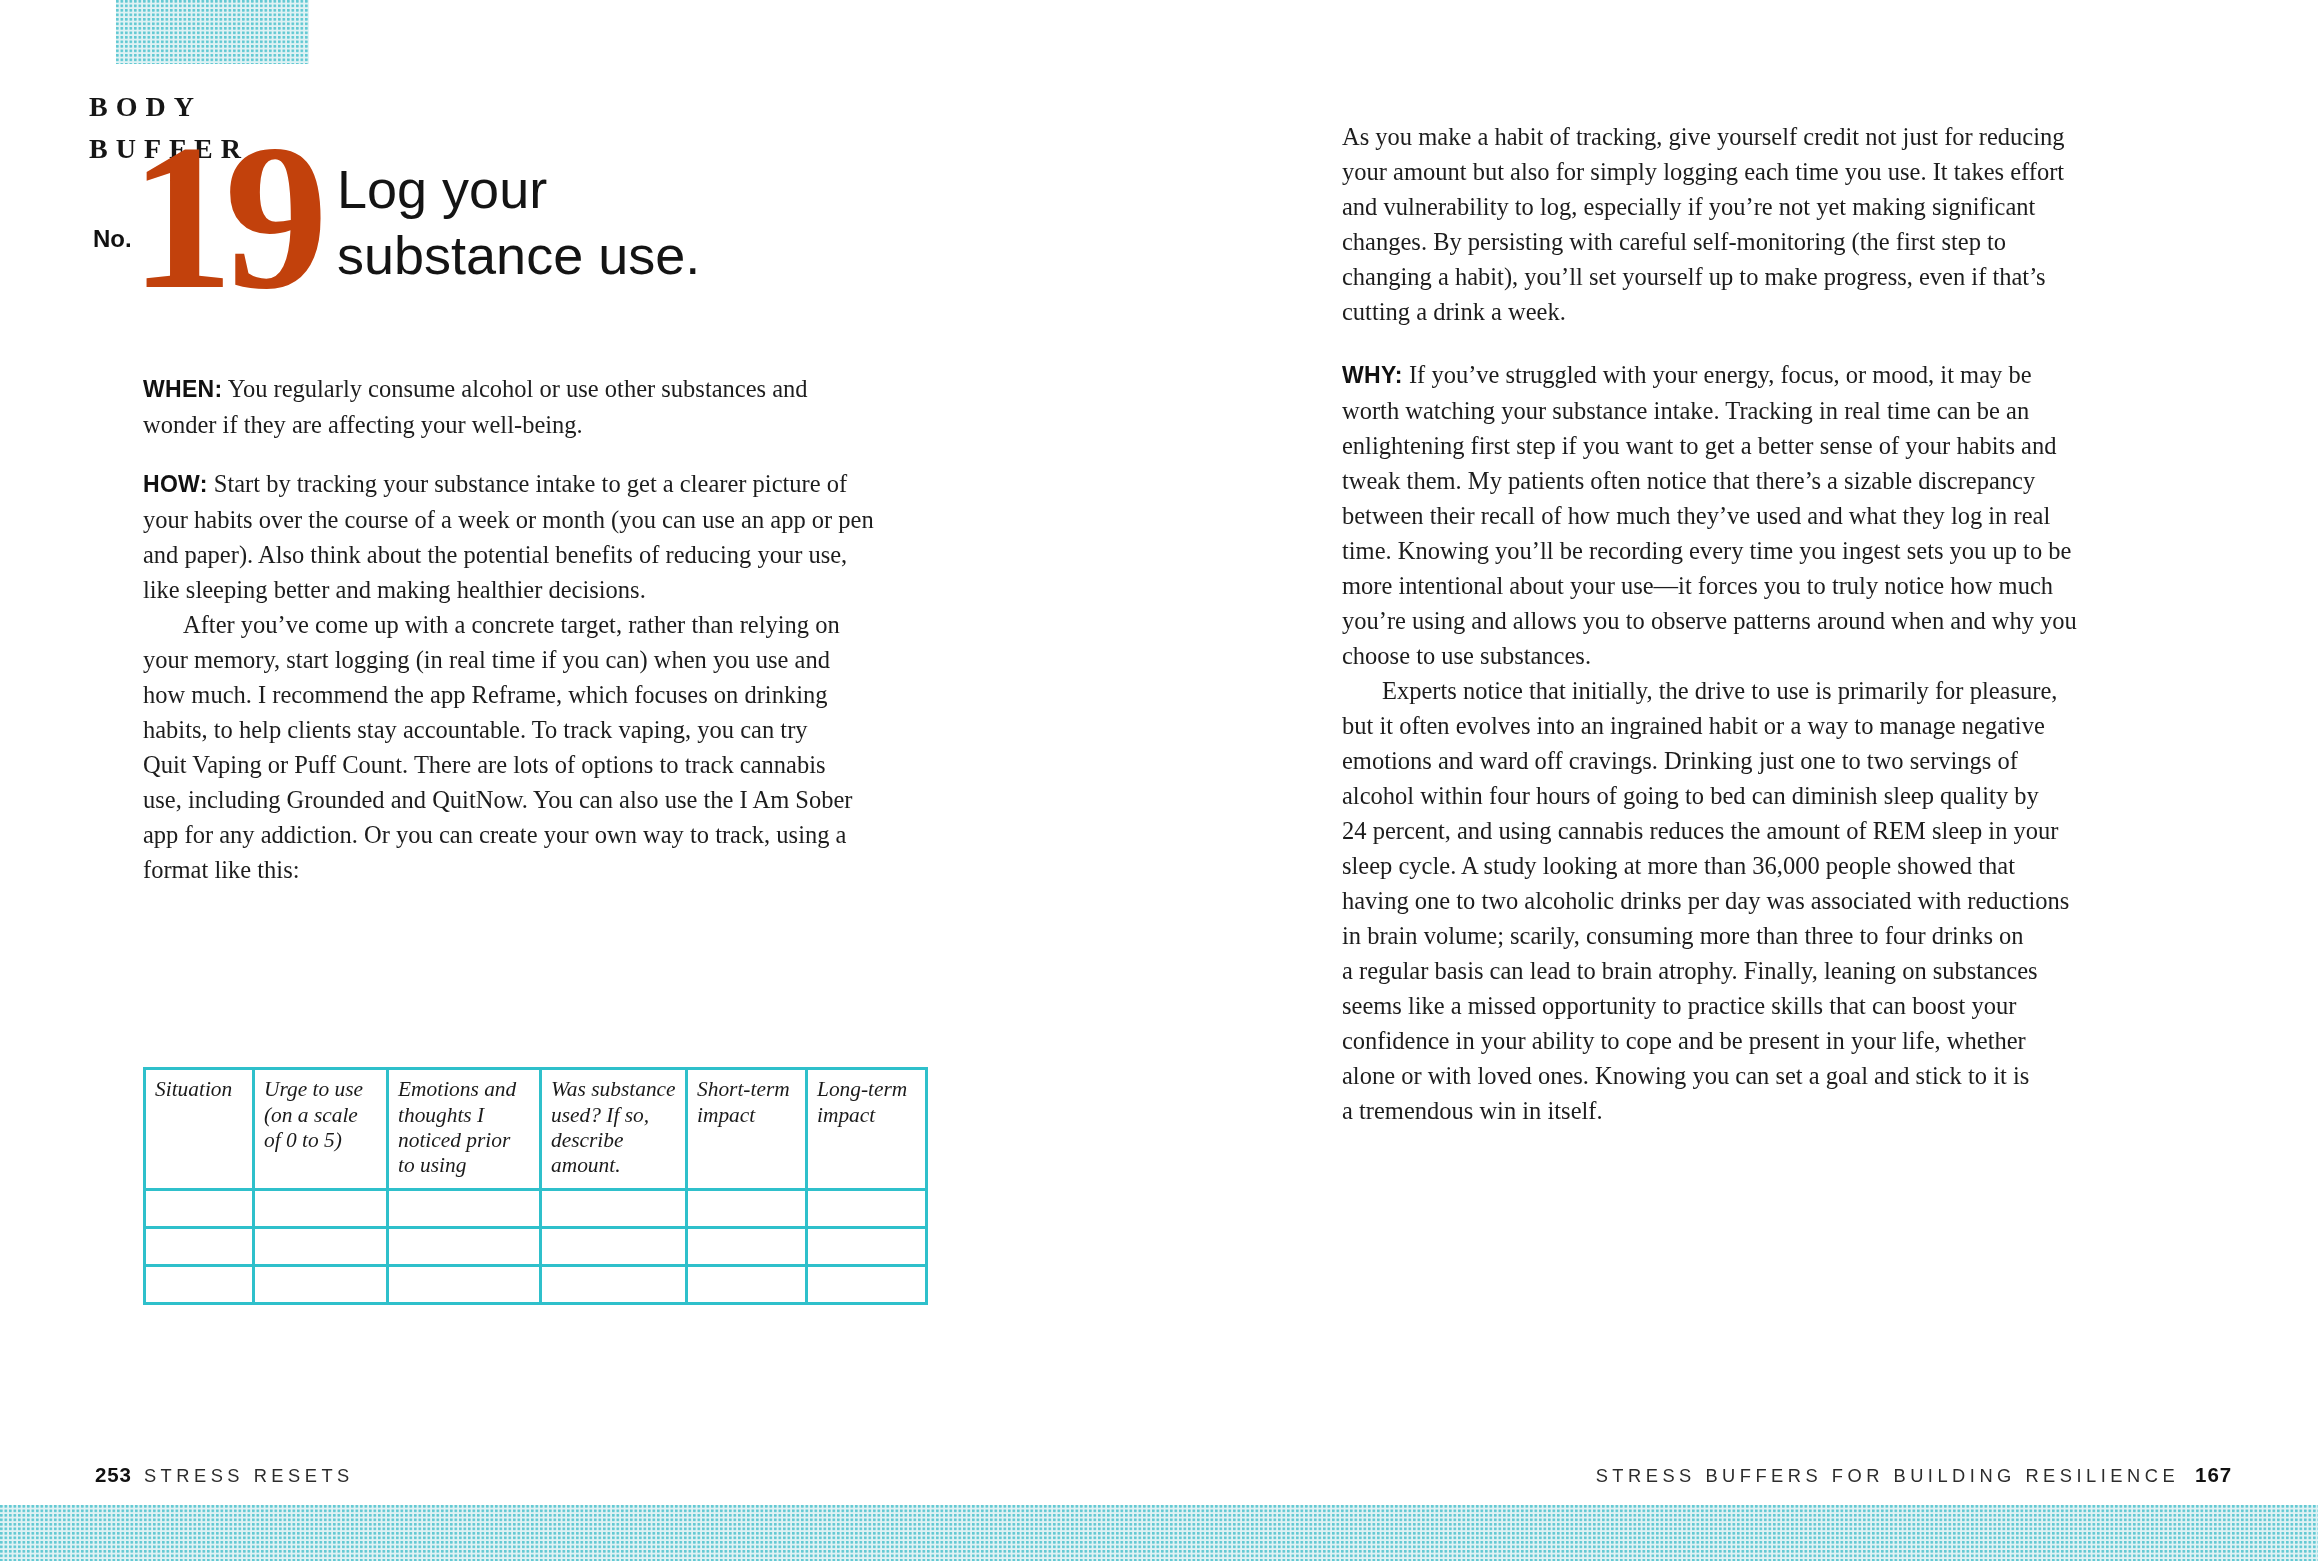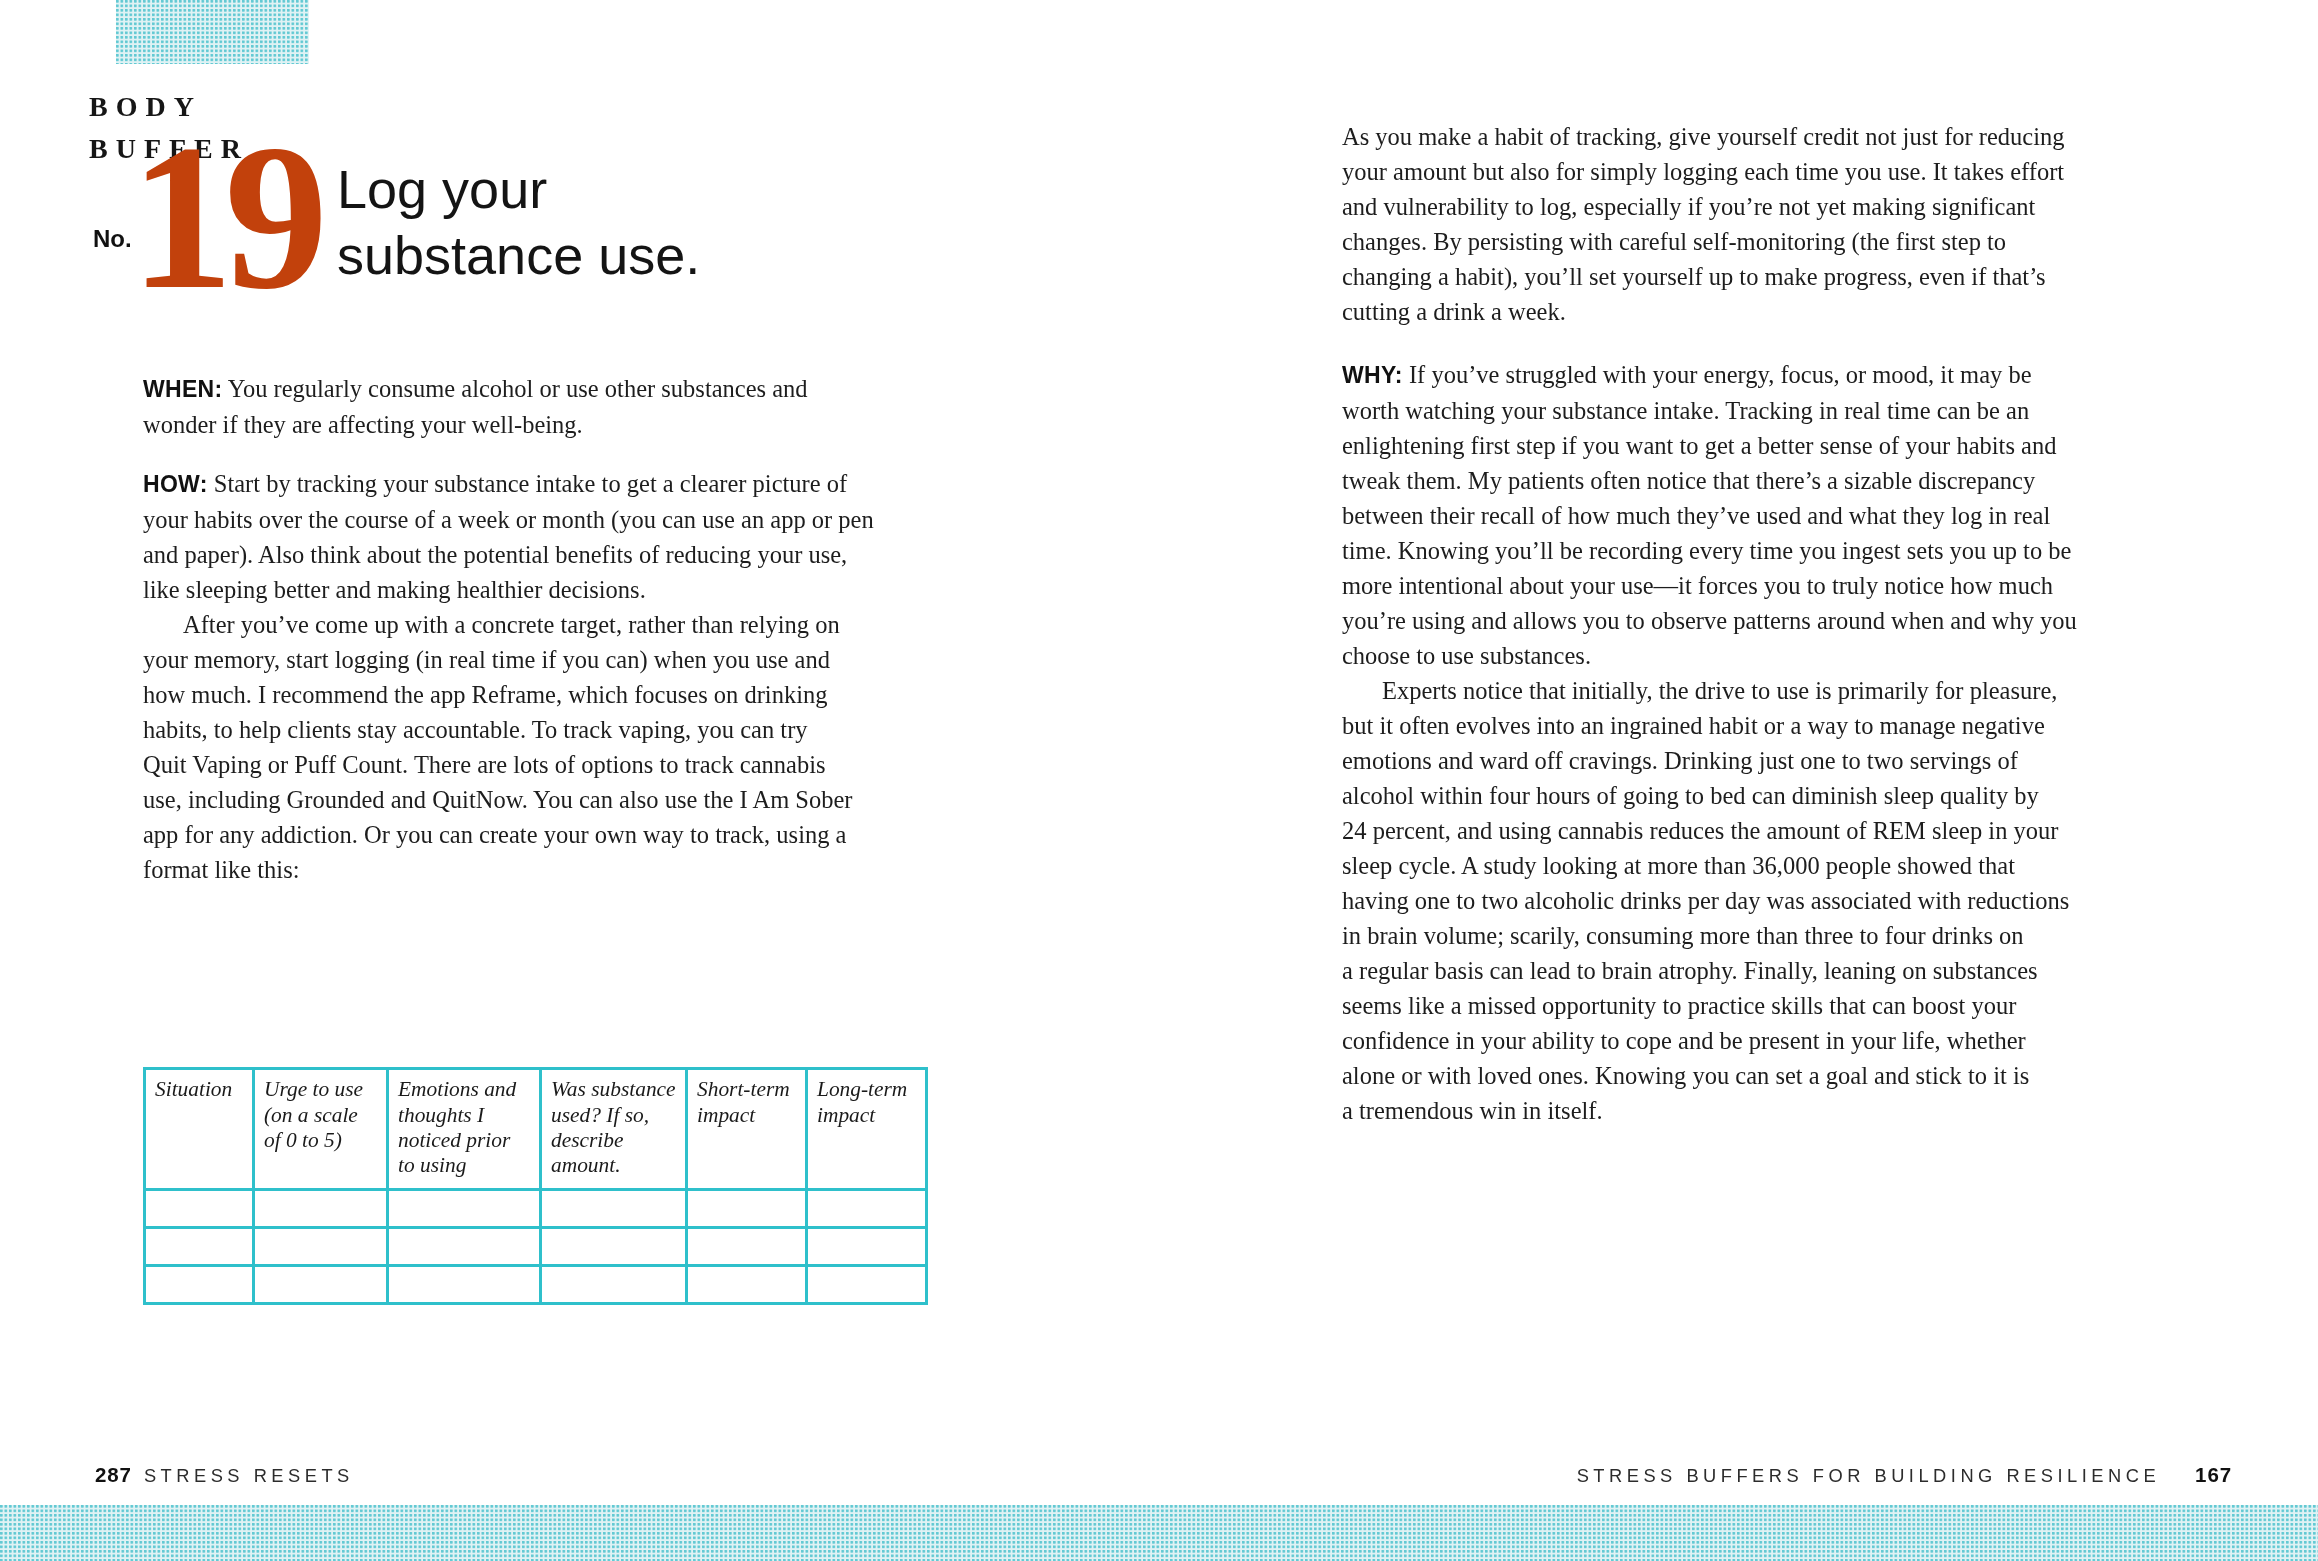--- a/index.html
+++ b/index.html
@@ -62,21 +62,21 @@
   .para-gap{margin-top:28px;}
   .footer{
     position:absolute;top:1463px;font-family:"Liberation Sans",sans-serif;
     color:#232323;white-space:nowrap;
   }
   .footer-left{left:95px;}
   .footer-right{right:87px;text-align:right;}
   .folio{font-weight:700;font-size:20.5px;letter-spacing:0.9px;color:#111;}
   .running-head{font-size:18.3px;letter-spacing:4.5px;color:#2c2c2c;}
   .footer-left .running-head{margin-left:12px;}
-  .footer-right .folio{margin-left:35px;}
+  .footer-right .folio{margin-left:16px;}
   .bottom-bar{position:absolute;left:0;top:1505px;width:2319px;height:56px;}
 </style>
 </head>
 <body>
 
 <div class="spread">
 
   <div>
     <div class="corner-tab halftone"></div>
     <div class="category">BODY
@@ -155,21 +155,21 @@
             <td></td>
             <td></td>
             <td></td>
             <td></td>
             <td></td>
             <td></td>
           </tr>
         </tbody>
     </table>
 
-    <div class="footer footer-left"><span class="folio">287</span><span class="running-head">STRESS RESETS</span></div>
+    <div class="footer footer-left"><span class="folio">253</span><span class="running-head">STRESS RESETS</span></div>
   </div>
 
   <div>
     <div class="col-right">
       <p class="bodytext">As you make a habit of tracking, give yourself credit not just for reducing
 your amount but also for simply logging each time you use. It takes effort
 and vulnerability to log, especially if you’re not yet making significant
 changes. By persisting with careful self-monitoring (the first step to
 changing a habit), you’ll set yourself up to make progress, even if that’s
 cutting a drink a week.</p>

